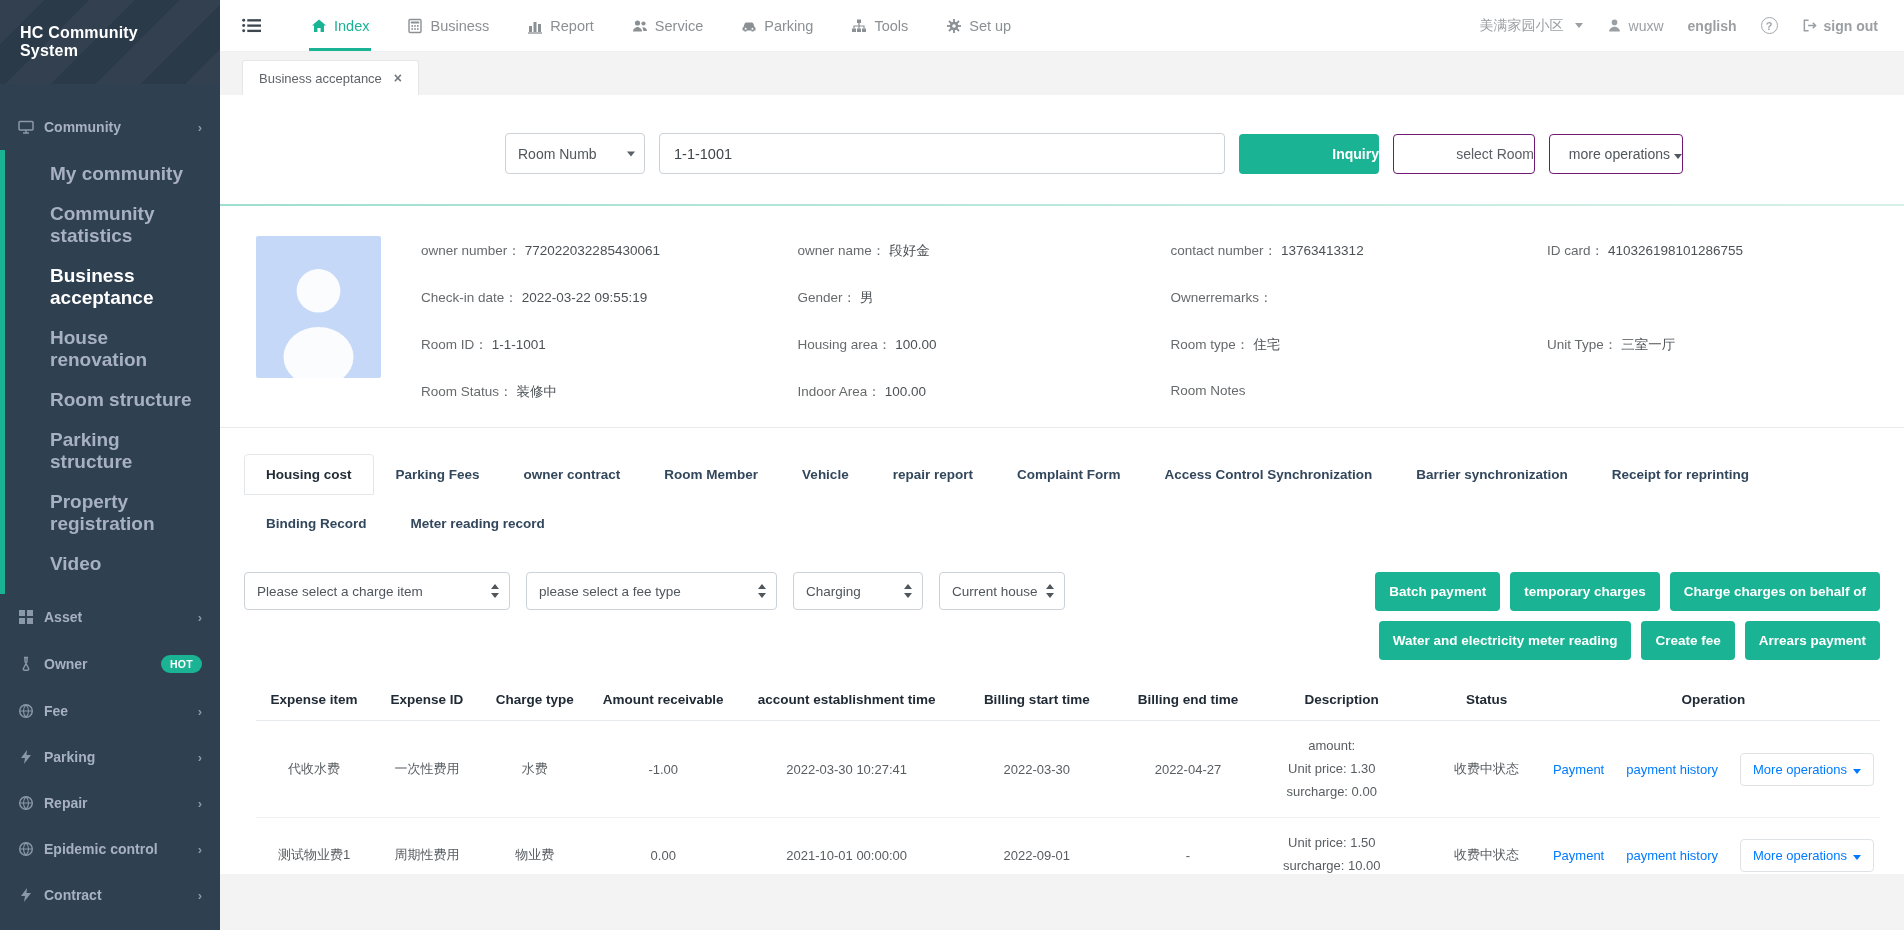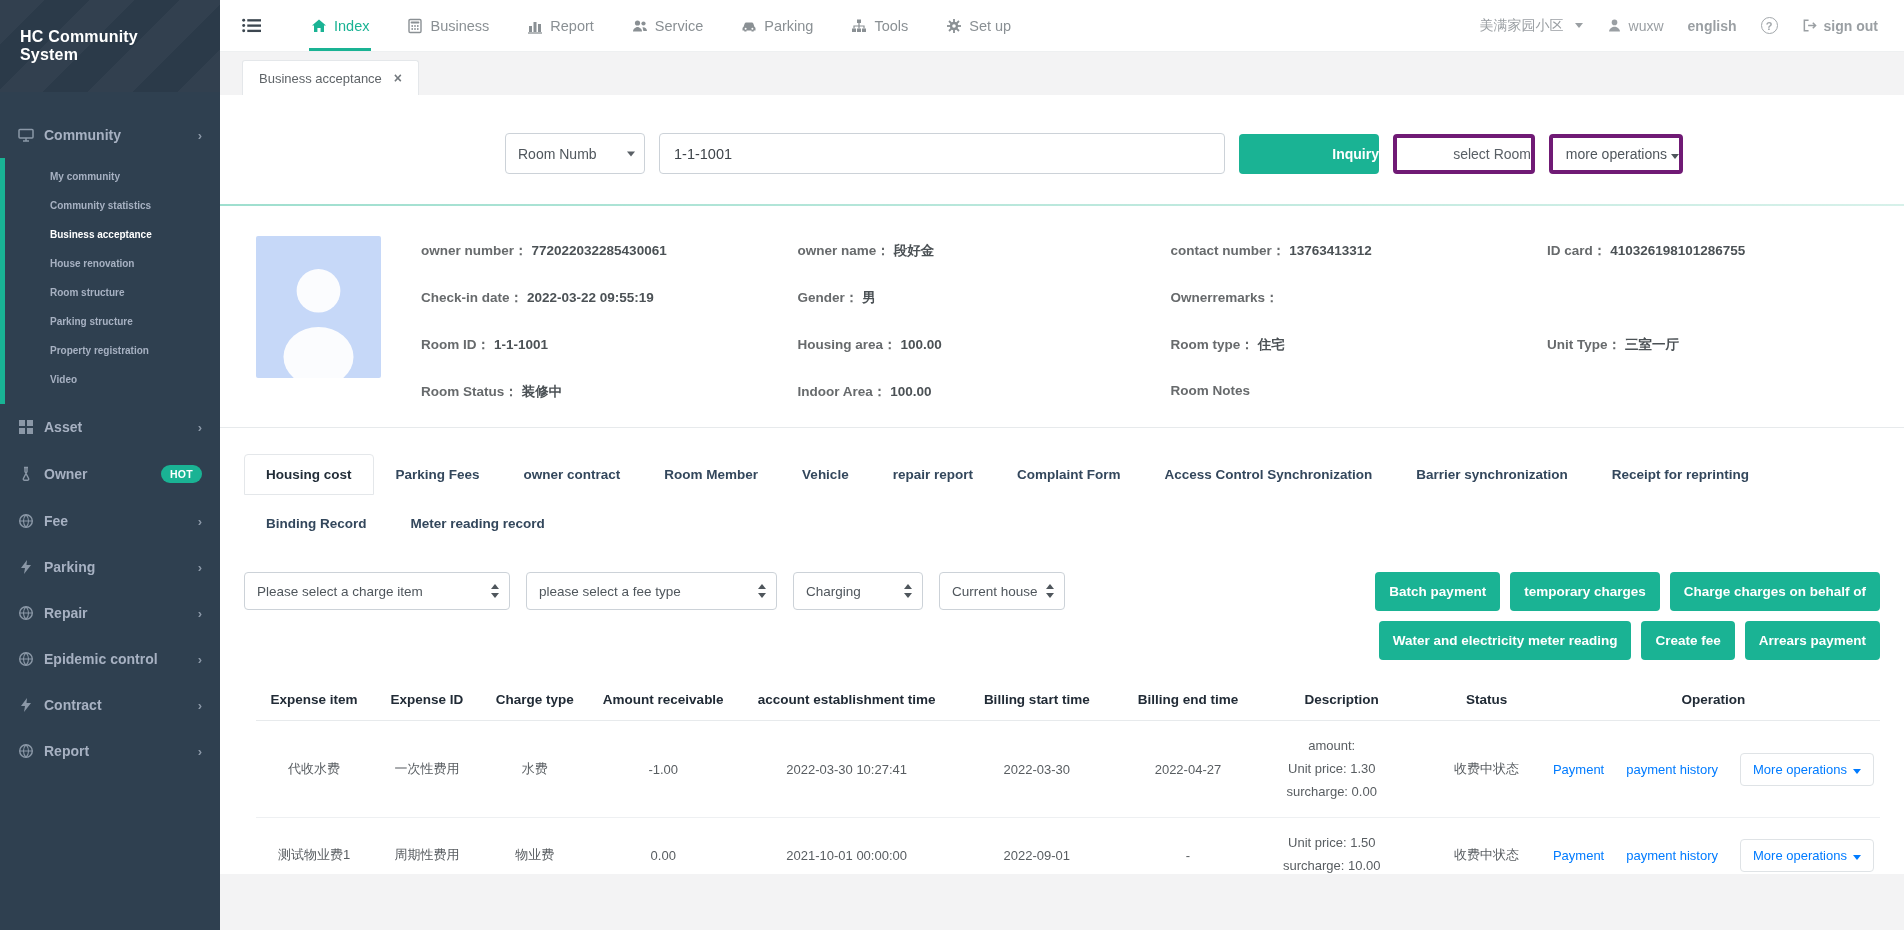--- a/index.html
+++ b/index.html
@@ -11,21 +11,21 @@
   .logo { height:92px; padding:24px 20px; background:#2b3a49;
           background-image:linear-gradient(135deg, rgba(255,255,255,0.03) 25%, transparent 25%, transparent 50%, rgba(255,255,255,0.03) 50%, rgba(255,255,255,0.03) 75%, transparent 75%);
           background-size:90px 90px; display:flex; align-items:center; }
   .logo span { color:#ffffff; font-size:16px; font-weight:700; letter-spacing:.2px; }
   .side-menu { margin-top:20px; }
   .side-section { display:flex; align-items:center; gap:10px; padding:15px 18px; font-size:14px; font-weight:600; color:#a7b1c2; cursor:pointer; }
   .side-section .sicon { width:16px; height:16px; display:inline-flex; color:#8b98a7; }
   .side-section .chev { margin-left:auto; font-weight:700; color:#8b98a7; font-size:13px; }
   .chev::before { content:"\203A"; }
   .submenu { border-left:5px solid #19b394; padding:4px 0 10px 0; }
-  .subitem { display:block; padding:9px 20px 9px 45px; font-size:10px; font-weight:600; color:#a7b1c2; cursor:pointer; position:relative; }
+  .subitem { display:block; padding:9px 20px 9px 45px; font-size:19px; font-weight:600; color:#a7b1c2; cursor:pointer; position:relative; }
   .subitem.active { color:#ffffff; font-weight:700; }
   .subitem.active::before { content:""; position:absolute; left:-5px; top:4px; bottom:4px; width:5px; background:#19b394; }
   .badge-hot { margin-left:auto; background:#1ab394; color:#fff; font-size:10.5px; font-weight:700; padding:3px 9px; border-radius:10px; letter-spacing:.3px; }
 
   
   .main { flex:1; display:flex; flex-direction:column; height:100%; }
 
   
   .navbar { height:52px; background:#ffffff; display:flex; align-items:stretch; padding:0 26px 0 22px; border-bottom:1px solid #eef0f1; }
   .nav-left { display:flex; align-items:stretch; gap:34px; }
@@ -55,30 +55,30 @@
   .sel-wrap { position:relative; }
   select { font-family:"Liberation Sans", sans-serif; appearance:none; -webkit-appearance:none; border:1px solid #ccd2d8; border-radius:4px; background:#fff; color:#4f565c; font-size:14px; padding:0 26px 0 12px; height:41px; outline:none; }
   .sel-caret { position:absolute; right:10px; top:50%; transform:translateY(-50%); width:0; height:0; border-left:4.5px solid transparent; border-right:4.5px solid transparent; border-top:5.5px solid #5a6066; pointer-events:none; }
   .updown { position:absolute; right:11px; top:50%; transform:translateY(-50%); width:8px; height:14px; pointer-events:none; }
   .updown::before { content:""; position:absolute; top:0; left:0; border-left:4px solid transparent; border-right:4px solid transparent; border-bottom:5px solid #4f565c; }
   .updown::after { content:""; position:absolute; bottom:0; left:0; border-left:4px solid transparent; border-right:4px solid transparent; border-top:5px solid #4f565c; }
   .search-select { width:140px; }
   .room-input { width:566px; height:41px; border:1px solid #ccd2d8; border-radius:4px; font-size:14.5px; color:#3e444a; padding:0 14px; outline:none; font-family:"Liberation Sans", sans-serif; }
   .btn { border:none; border-radius:4px; font-size:13.5px; font-weight:600; cursor:pointer; font-family:"Liberation Sans", sans-serif;text-align:right; }
   .btn-green { background:#1ab394; color:#fff; }
-  .btn-white { background:#fff; color:#5a6066; border:4px solid #701a75; font-weight:400; font-size:14px; }
+  .btn-white { background:#fff; color:#5a6066; border:1px solid #701a75; font-weight:400; font-size:14px; }
   .inquiry-btn { width:140px; height:40px; font-size:14px; }
   .selroom-btn { width:142px; height:40px; }
   .moreop-btn { width:134px; height:40px; color:#4f565c; }
 
   .sep-teal { height:2px; background:linear-gradient(to right, #9fdfcf, #d7f1ea); margin:0 -24px; }
   .sep-gray { border-top:1px solid #e7eaec; margin:0 -24px; }
 
   
-  .owner-panel { display:flex; padding:30px 0 26px 12px;font-weight:bold; }
+  .owner-panel { display:flex; padding:30px 0 26px 12px; }
   .avatar { width:125px; height:142px; border-radius:2px; overflow:hidden; flex:none; }
   .owner-grid { flex:1; margin-left:40px; padding-top:6px; }
   .o-row { display:grid; grid-template-columns:1.13fr 1.12fr 1.13fr 1fr; margin-bottom:29px; }
   .o-row:last-child { margin-bottom:0; }
   .o-cell { font-size:13.5px; color:#676a6c; white-space:nowrap; }
   .o-cell .lbl { color:#676a6c; }
   .o-cell .val { color:#4b5155; margin-left:4px; }
 
   
   .tabs { display:flex; flex-wrap:wrap; margin:26px 0 0 0; row-gap:8px; }

